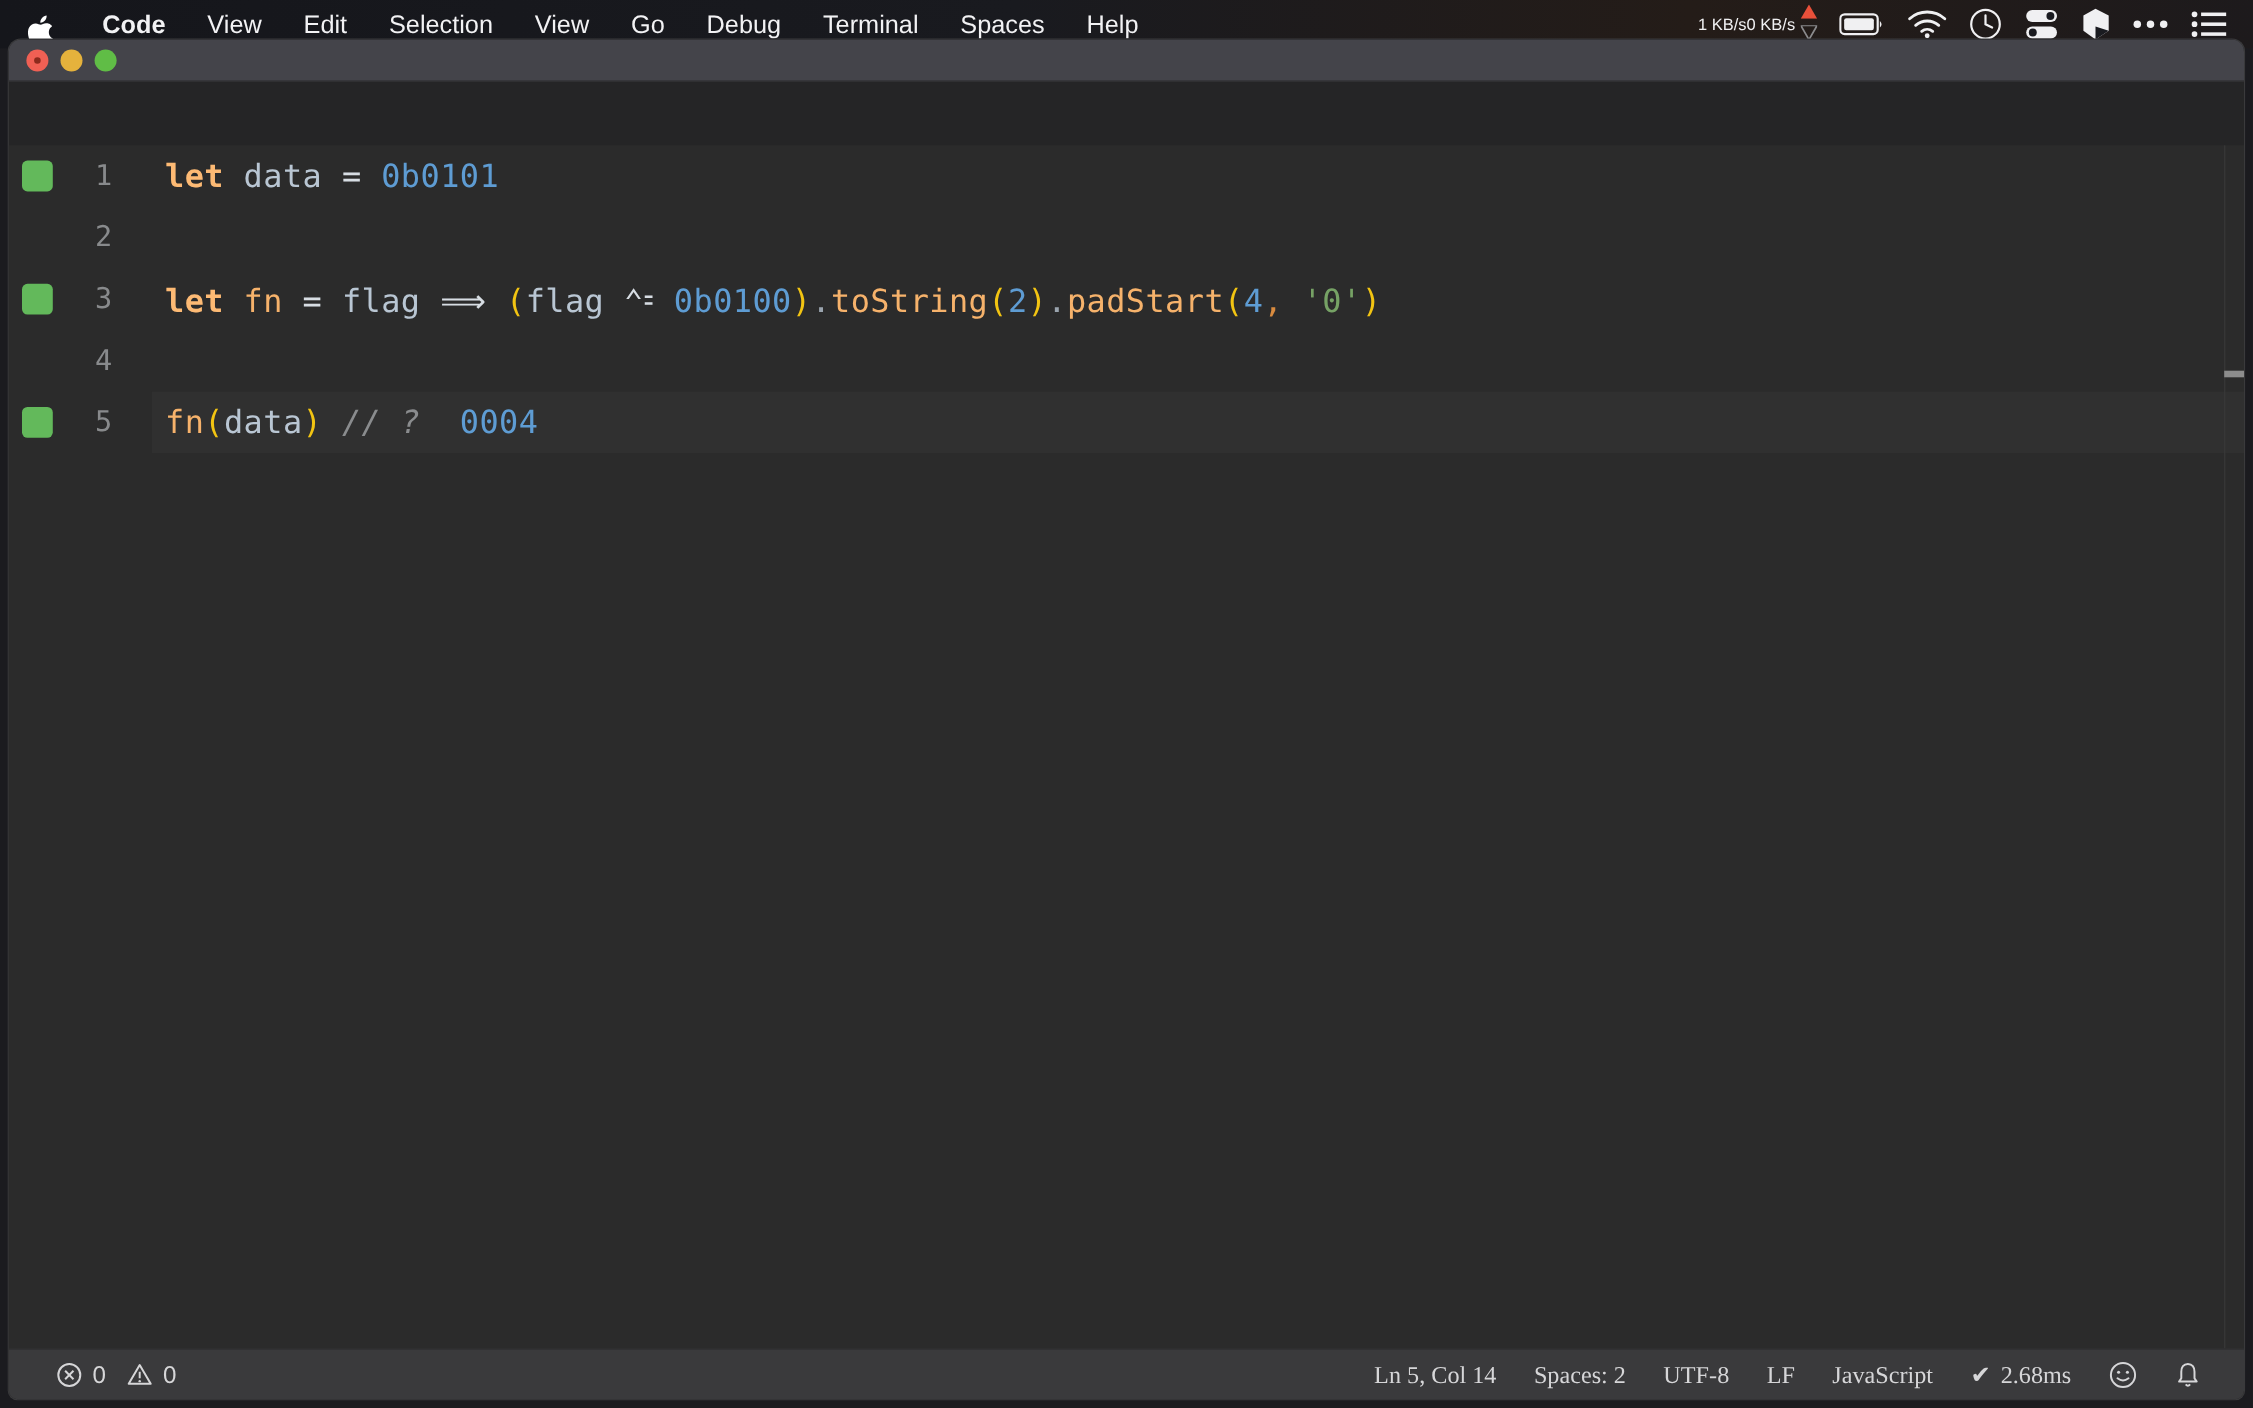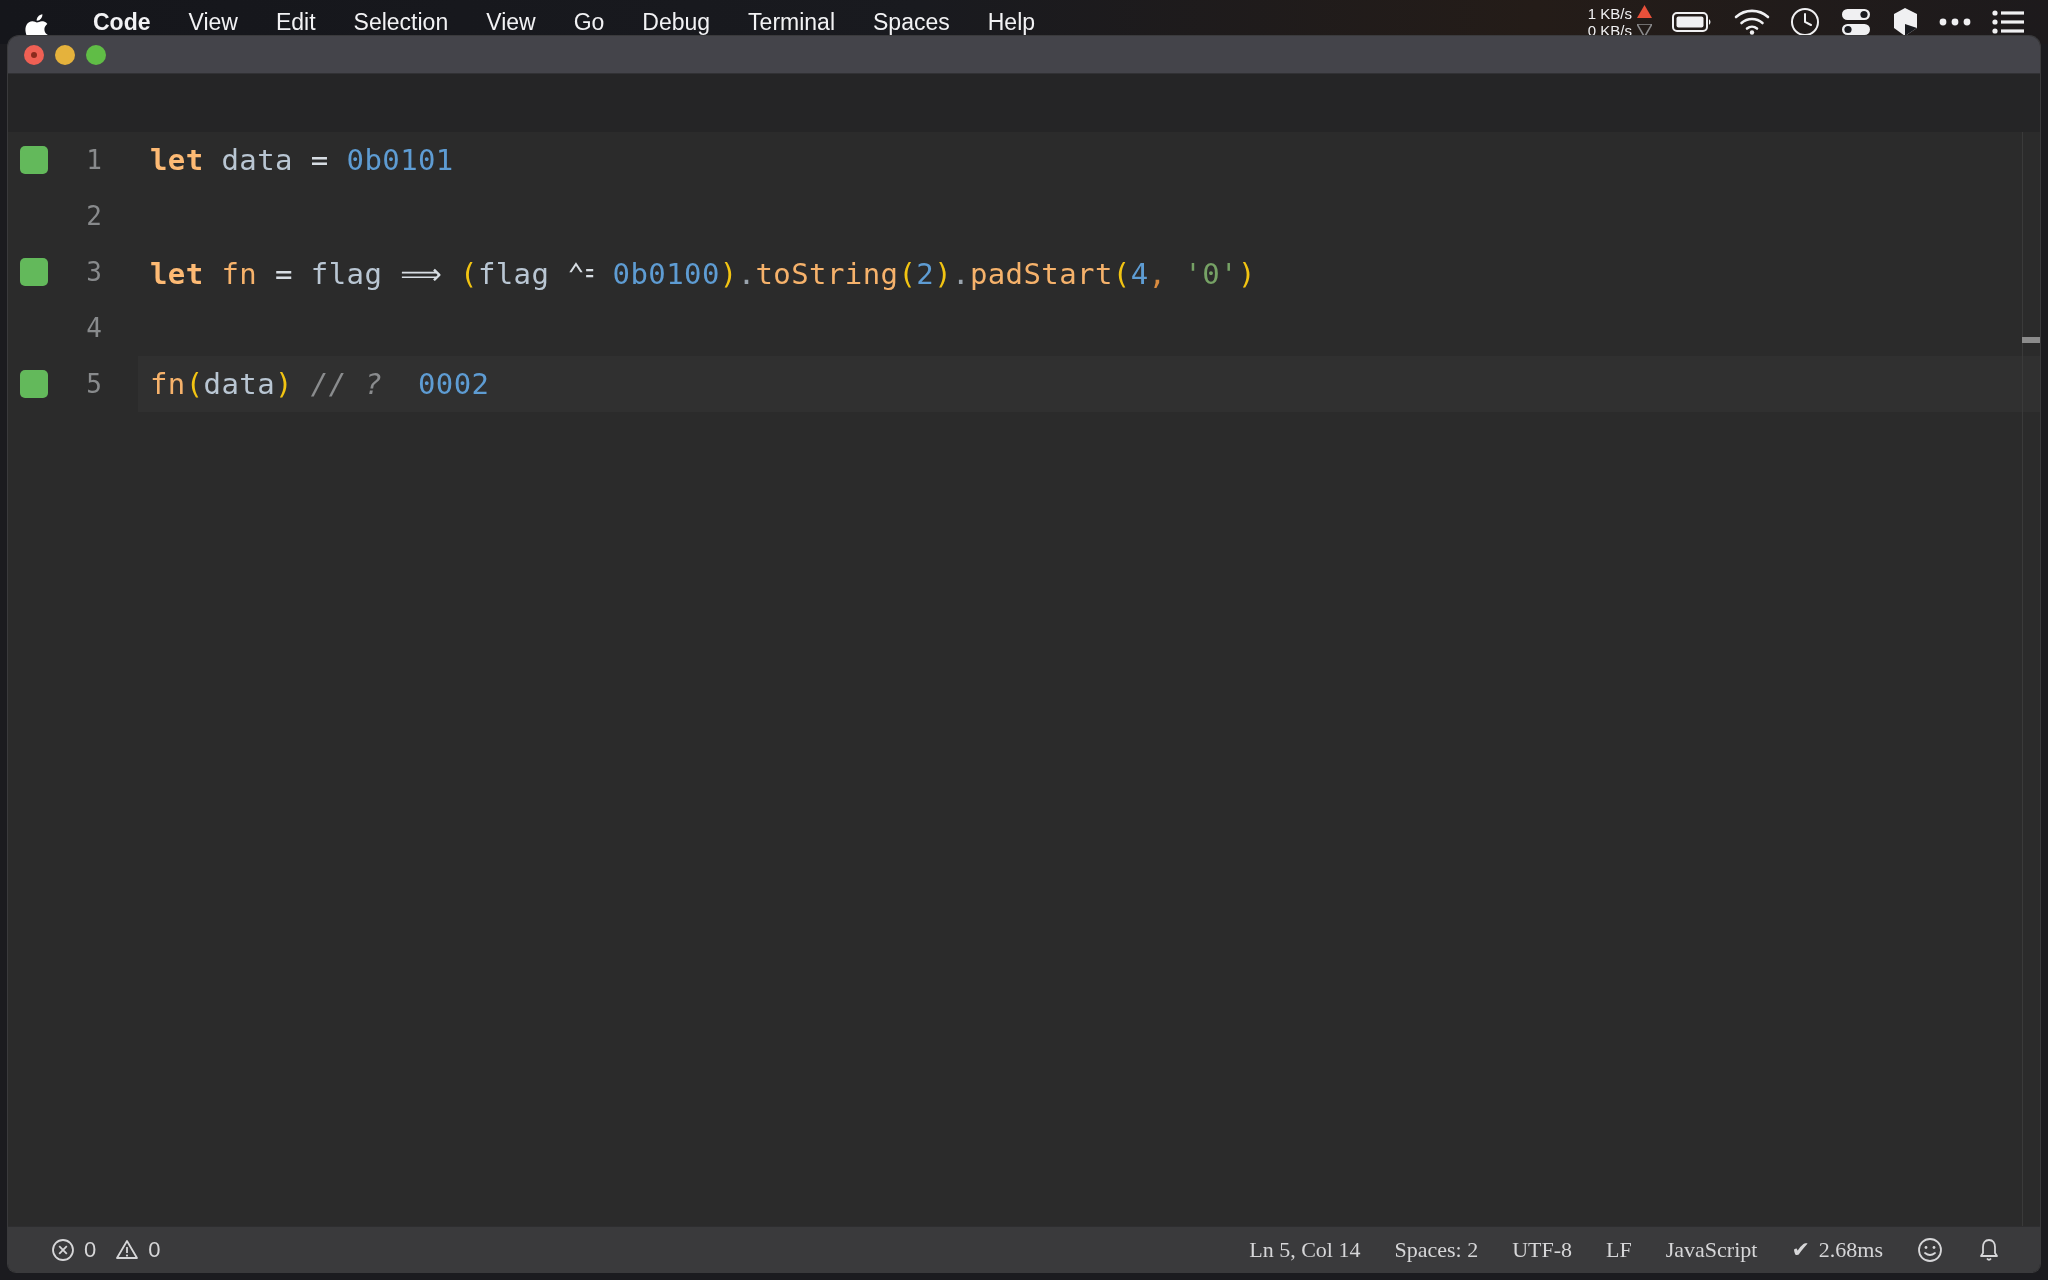--- a/index.html
+++ b/index.html
@@ -16,21 +16,21 @@
     background:linear-gradient(90deg,#15161b 0%,#191a1f 45%,#241c18 75%,#1d1a1c 100%);
     display:flex; align-items:center;
   }
   #menubar-left { display:flex; align-items:flex-end; height:44px; padding-left:22px; gap:0; }
   .apple-logo { width:28px; height:32px; display:flex; align-items:center; justify-content:center;
                 margin-right:24px; }
   .menu-item { color:#f2f2f4; font-size:23px; padding:0 19px; line-height:44px; white-space:nowrap; }
   .menu-item.bold { font-weight:bold; }
   #menubar-right { margin-left:auto; display:flex; align-items:center; gap:20px; padding-right:24px; height:44px; }
   .netspeed { display:flex; align-items:center; gap:5px; }
-  .netspeed-nums { display:flex; flex-direction:column; color:#f0f0f2; font-size:15px;
+  .netspeed-nums { display:flex; flex-direction:row; color:#f0f0f2; font-size:15px;
                    line-height:17px; text-align:right; }
   .netspeed-arrows { display:flex; flex-direction:column; align-items:center; gap:1px; }
   .mb-icon { display:flex; align-items:center; justify-content:center; }
 
   
   #window {
     position:absolute; left:8px; top:36px; width:2032px; height:1236px;
     background:#252526; border-radius:11px 11px 8px 8px;
     overflow:hidden;
     box-shadow:0 0 0 1px #3a3a3c;
@@ -255,21 +255,21 @@
           <span class="code-content"><span class="t-kw">let</span><span class="t-op"> </span><span class="t-fnname">fn</span><span class="t-op"> </span><span class="t-op">=</span><span class="t-op"> </span><span class="t-var">flag</span><span class="t-op"> </span><span class="t-op">⟹</span><span class="t-op"> </span><span class="t-paren">(</span><span class="t-var">flag</span><span class="t-op"> </span><span class="t-op">⌃⹀</span><span class="t-op"> </span><span class="t-num">0b0100</span><span class="t-paren">)</span><span class="t-dot">.</span><span class="t-fnname">toString</span><span class="t-paren">(</span><span class="t-num">2</span><span class="t-paren">)</span><span class="t-dot">.</span><span class="t-fnname">padStart</span><span class="t-paren">(</span><span class="t-num">4</span><span class="t-comma">,</span><span class="t-op"> </span><span class="t-str">'0'</span><span class="t-paren">)</span></span>
         </div>
         <div class="code-line">
           <span class="linenum">4</span>
           <span class="code-content"></span>
         </div>
         <div class="code-line current">
           <div class="code-content-wrap"></div>
           <span class="gutter-marker"></span>
           <span class="linenum">5</span>
-          <span class="code-content"><span class="t-fnname">fn</span><span class="t-paren">(</span><span class="t-var">data</span><span class="t-paren">)</span><span class="t-op"> </span><span class="t-comment">// ?</span><span class="t-op">  </span><span class="t-quokka">0002</span></span>
+          <span class="code-content"><span class="t-fnname">fn</span><span class="t-paren">(</span><span class="t-var">data</span><span class="t-paren">)</span><span class="t-op"> </span><span class="t-comment">// ?</span><span class="t-op">  </span><span class="t-quokka">0004</span></span>
         </div>
       </div>
     <div id="overview-ruler">
       <div id="ruler-mark"></div>
     </div>
   </div>
 
   <div id="statusbar">
     <div id="status-left">
       <span class="status-item">

